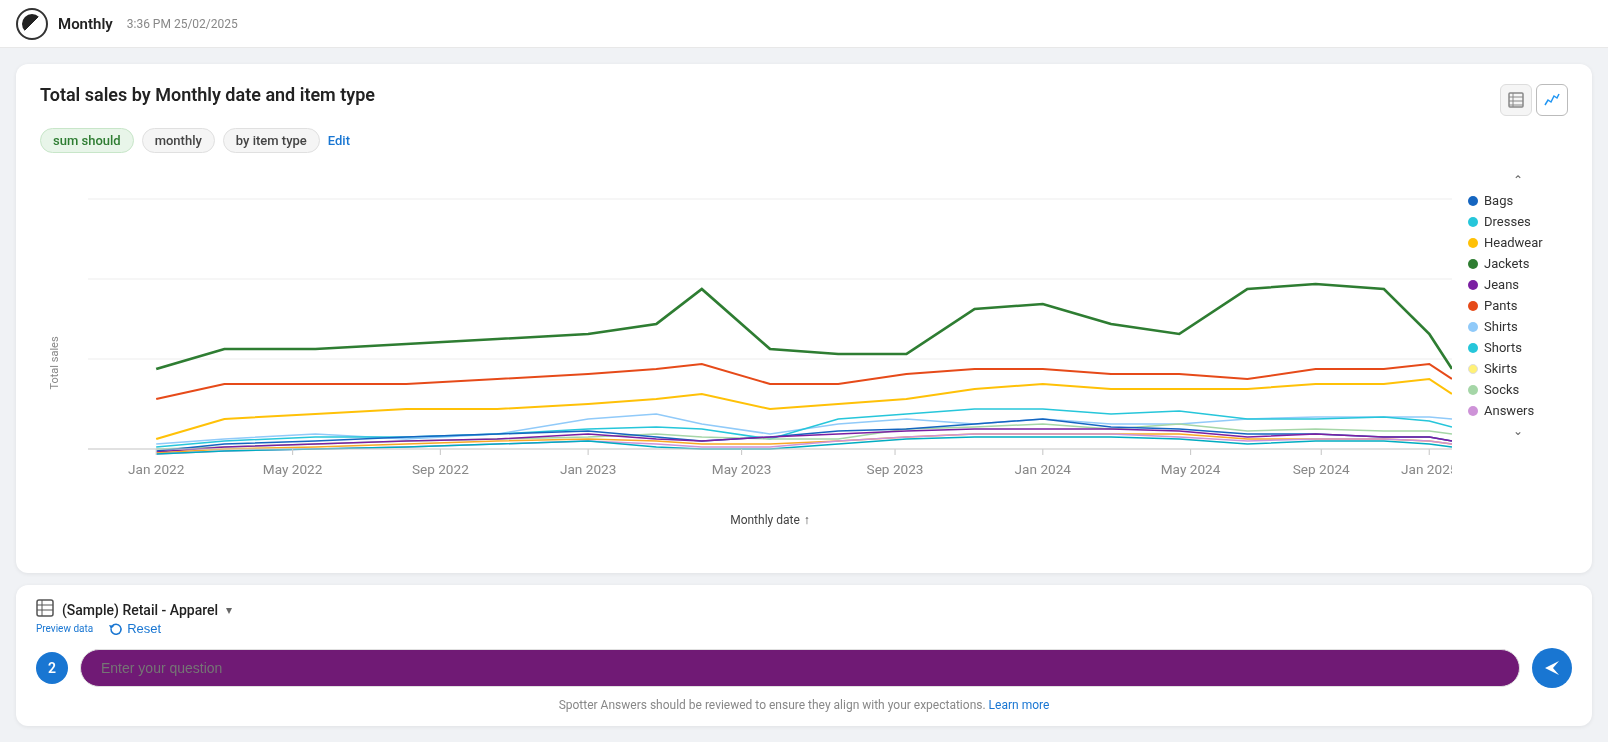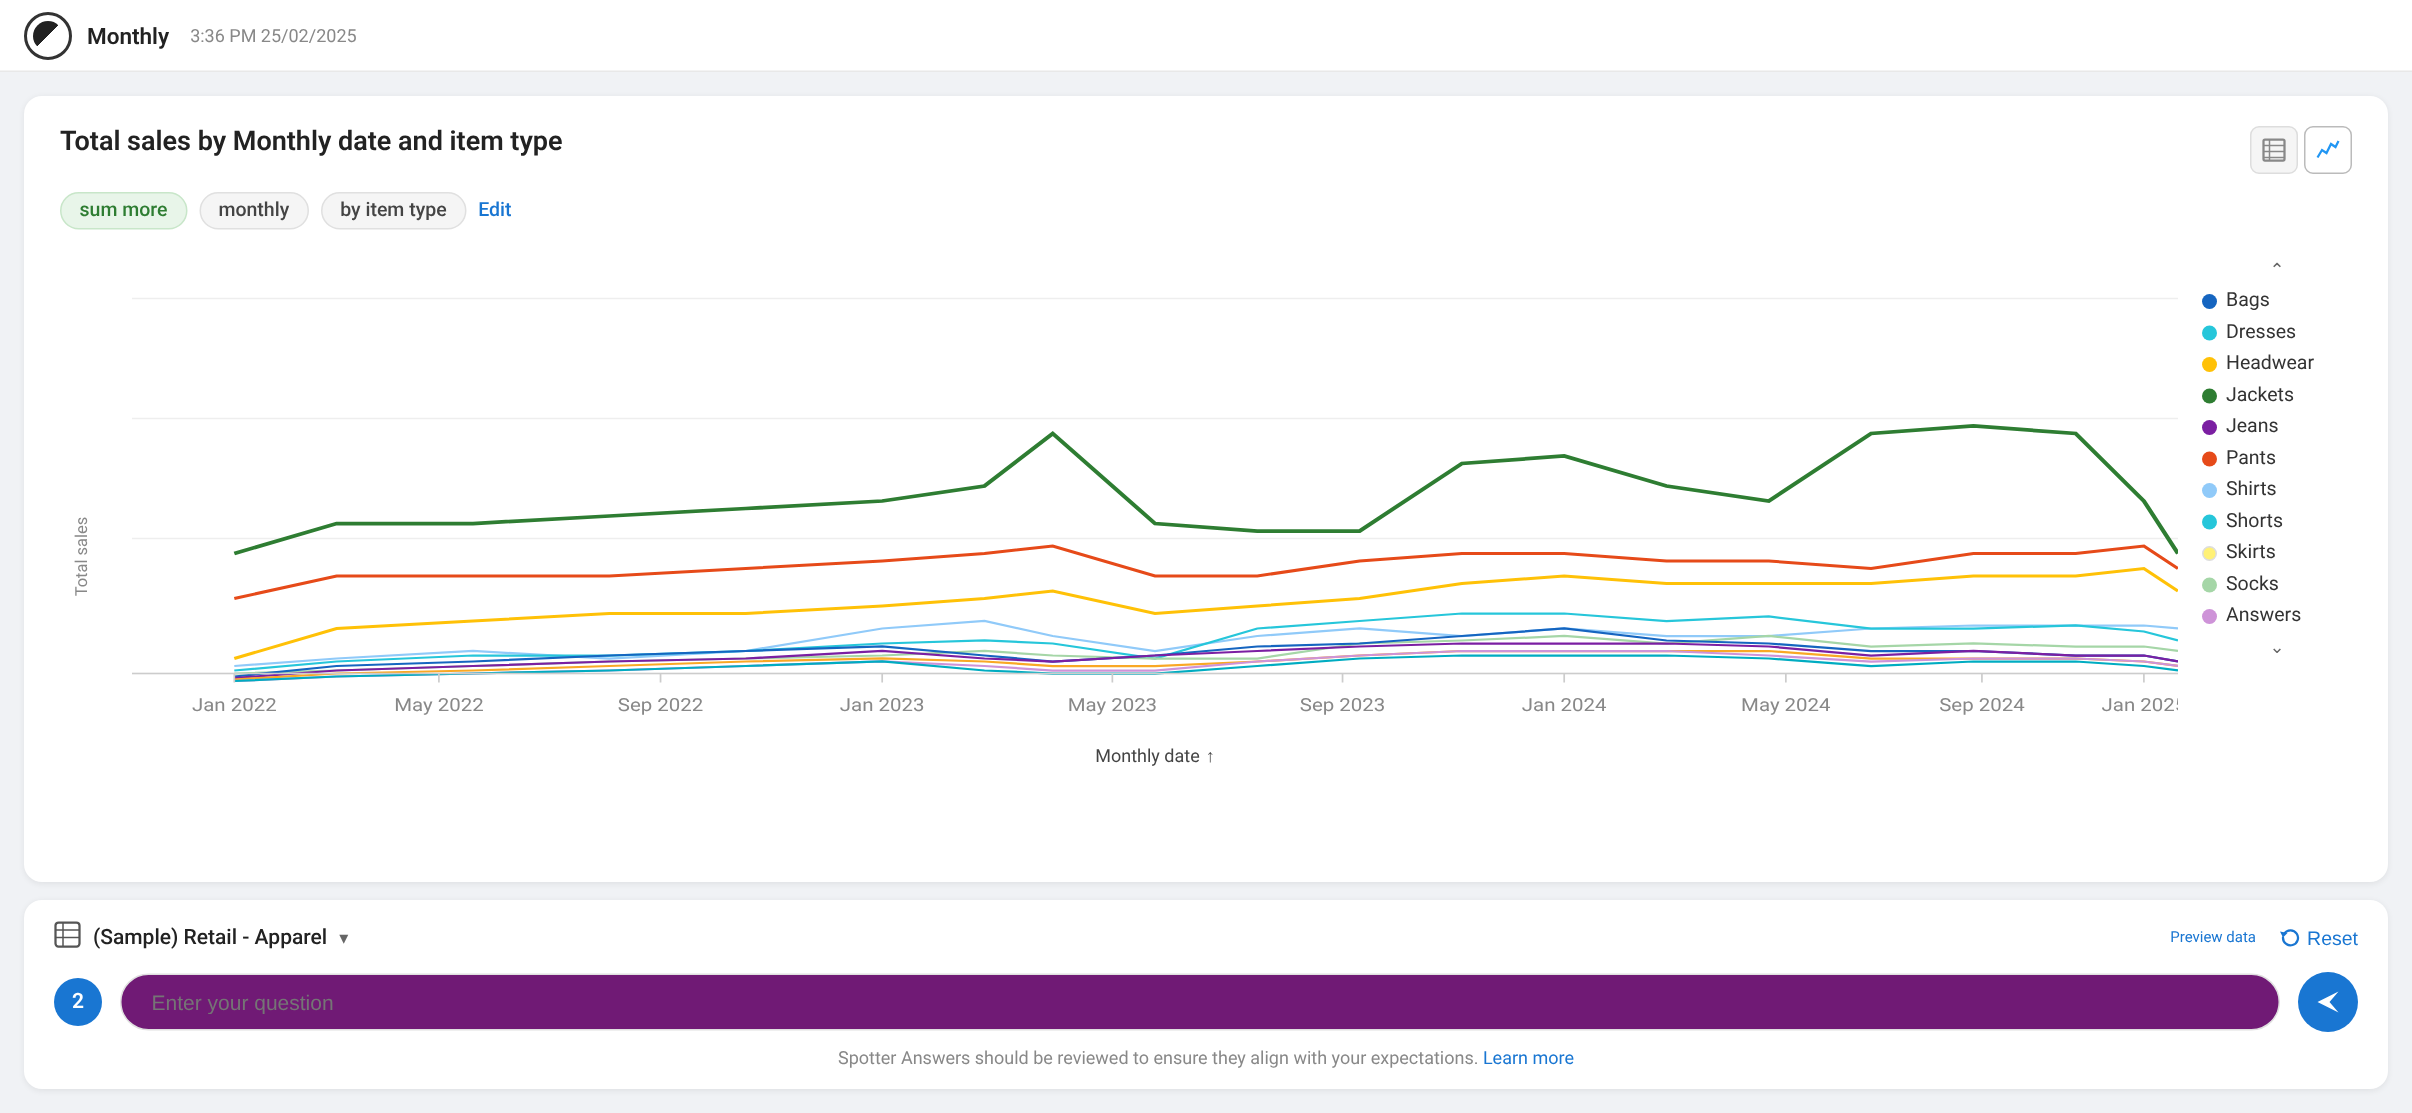--- a/index.html
+++ b/index.html
@@ -157,21 +157,21 @@
     .chart-svg-wrapper {
       flex: 1;
       margin-left: 48px;
       position: relative;
     }
 
     .x-axis-label {
       text-align: center;
       font-size: 12px;
       color: #444;
-      margin-top: 4px;
+      margin-top: 20px;
       display: flex;
       align-items: flex-start;
       justify-content: center;
       gap: 4px;
     }
 
     
     .legend {
       display: flex;
       flex-direction: column;
@@ -201,23 +201,23 @@
     
     .bottom-section {
       background: white;
       border-radius: 12px;
       padding: 14px 20px;
       box-shadow: 0 1px 4px rgba(0,0,0,0.07);
     }
 
     .datasource-row {
       display: flex;
-      align-items: center;
       justify-content: space-between;
       margin-bottom: 12px;
+      flex-direction: column;
     }
     .datasource-left {
       display: flex;
       align-items: center;
       gap: 8px;
     }
     .table-icon {
       color: #555;
       font-size: 16px;
     }
@@ -325,21 +325,21 @@
         </button>
         <button class="view-icon-btn active">
           <svg width="16" height="16" viewBox="0 0 16 16" fill="none">
             <polyline points="1,13 4,8 7,10 10,4 13,6 15,2" stroke="#2196F3" stroke-width="1.5" fill="none"></polyline>
           </svg>
         </button>
       </div>
     </div>
 
     <div class="pill-row">
-      <span class="pill green">sum more</span>
+      <span class="pill green">sum should</span>
       <span class="pill">monthly</span>
       <span class="pill">by item type</span>
       <a class="edit-link">Edit</a>
     </div>
 
     <div class="chart-area">
       <div class="chart-with-axis">
         <span class="y-axis-label">Total sales</span>
         <div class="chart-svg-wrapper">
           <svg width="100%" height="320" viewBox="0 0 1200 320" preserveAspectRatio="none">

